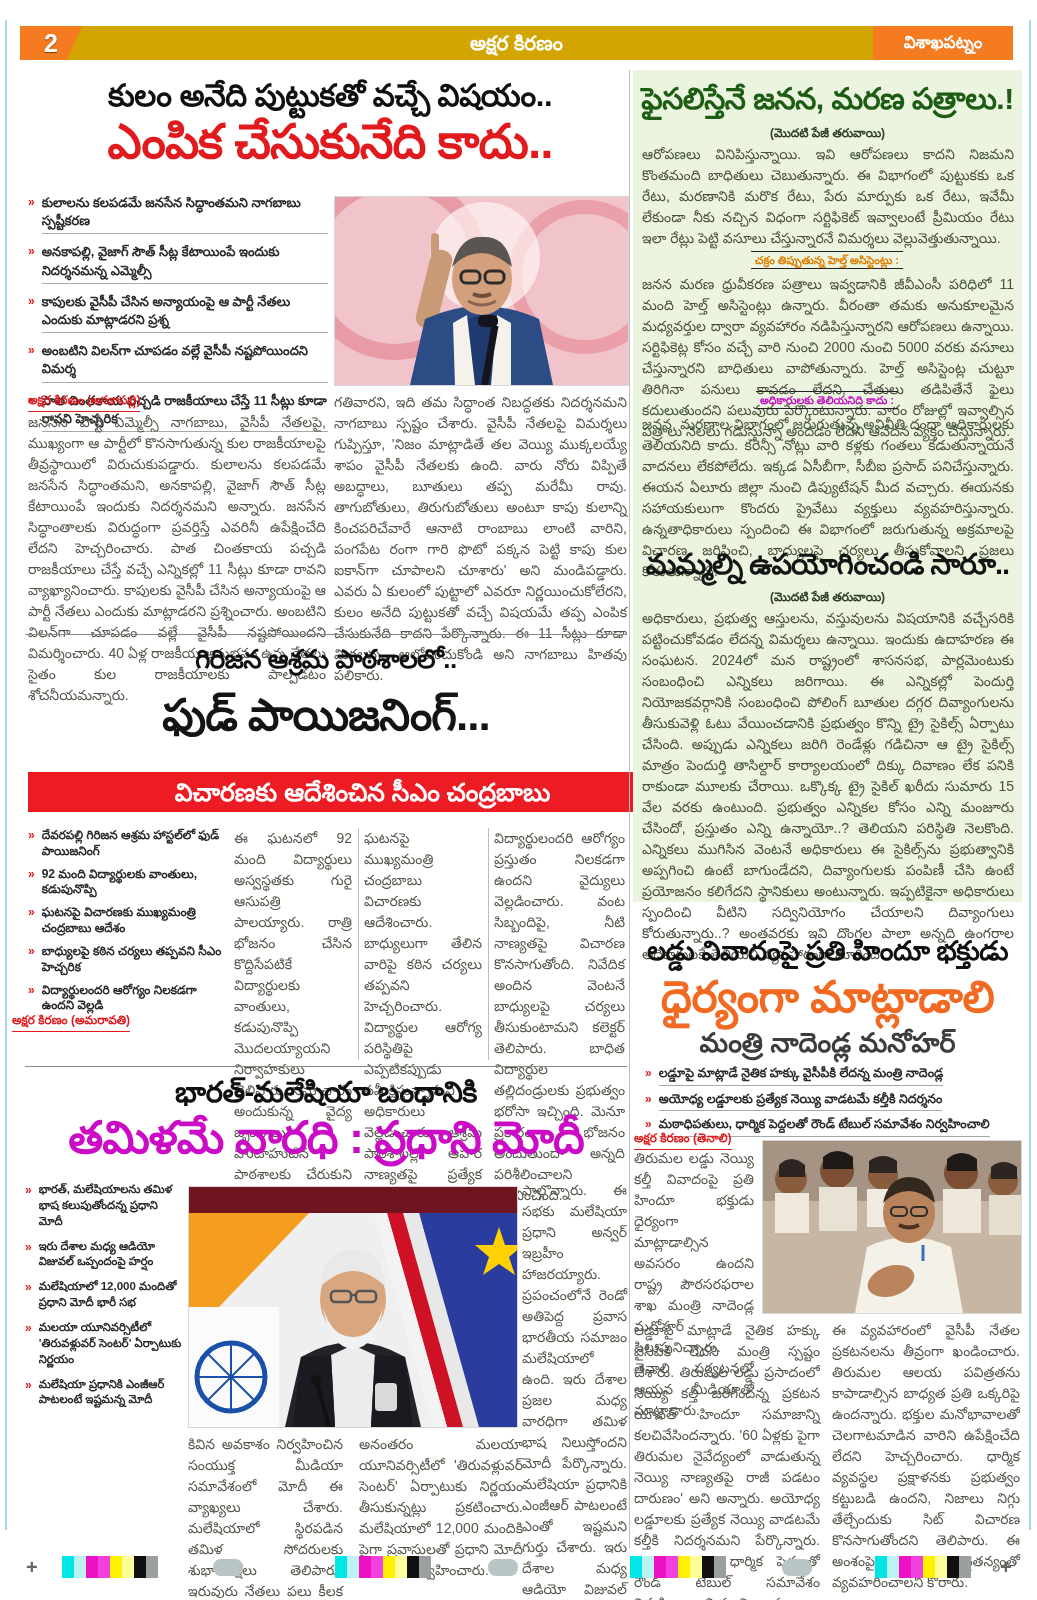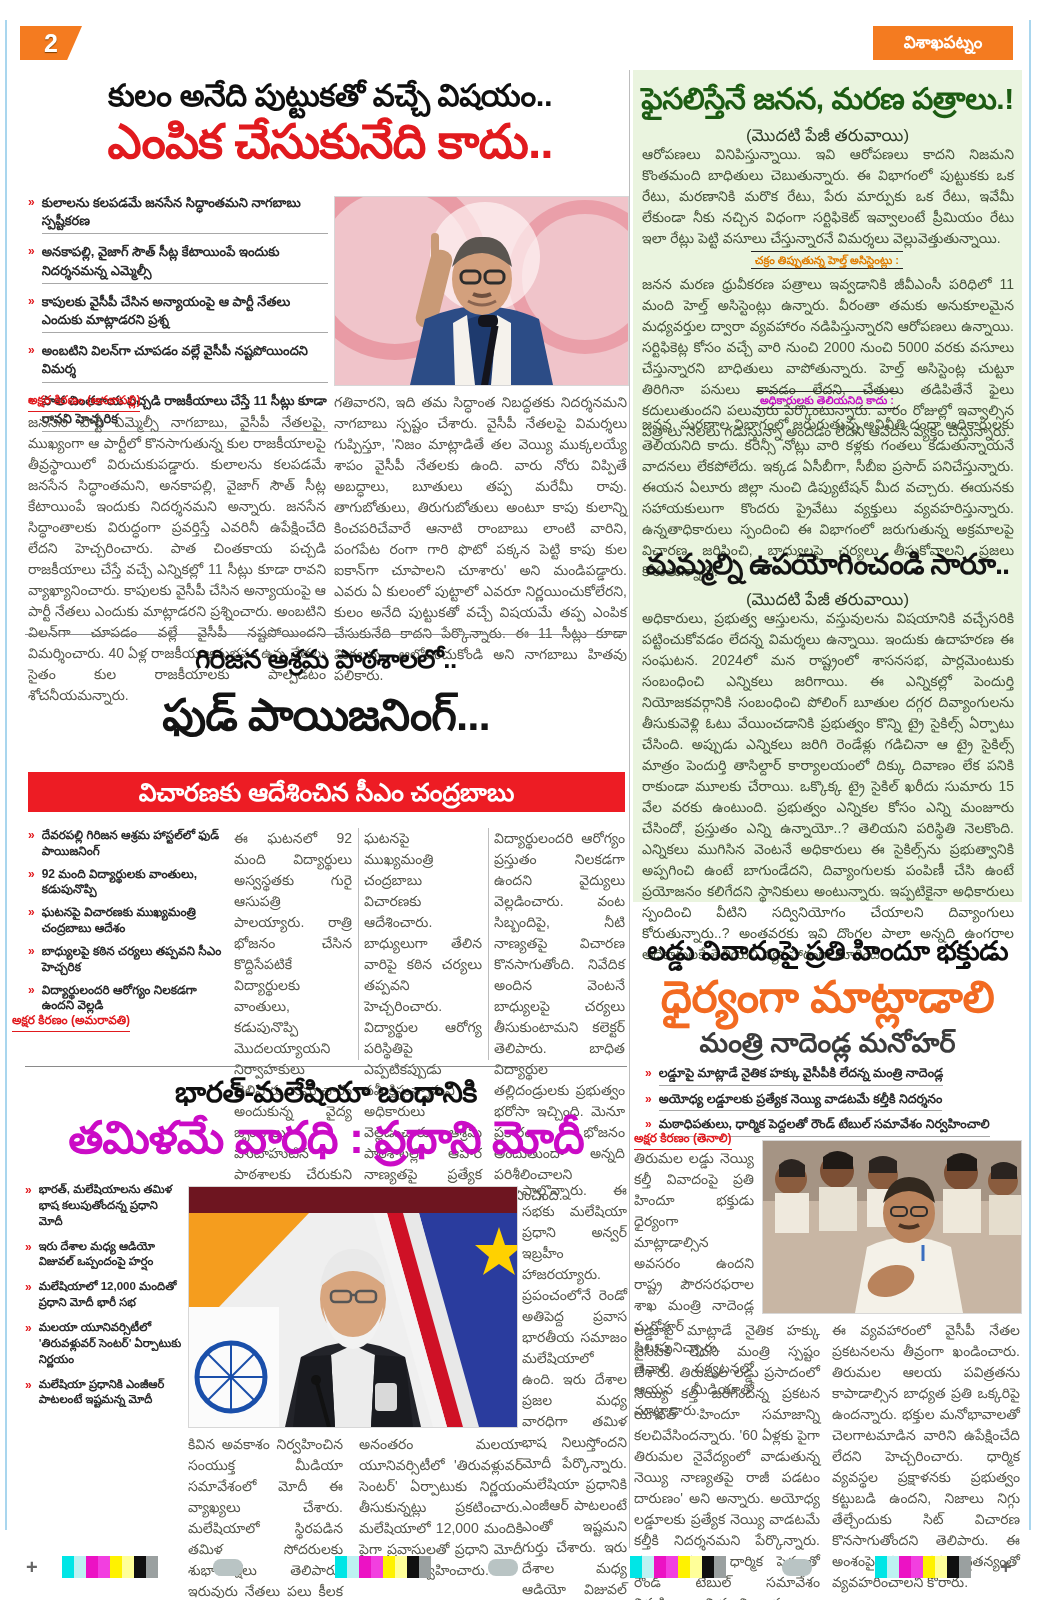--- a/index.html
+++ b/index.html
@@ -16,22 +16,22 @@
            text-shadow:0 1px 1px #7a3c00;}
   .edition{background:#f47b20;color:#fff;font-weight:bold;font-size:17px;text-align:center;line-height:34px;}
   
   .kicker{font-weight:bold;text-align:center;color:#101010;letter-spacing:-.5px;}
   .hl-red{font-weight:bold;text-align:center;color:#e11a1e;letter-spacing:-1px;}
   .hl-black{font-weight:bold;text-align:center;color:#141414;letter-spacing:-1px;}
   .hl-magenta{font-weight:bold;text-align:center;color:#cb0bc6;letter-spacing:-1px;}
   .hl-green{font-weight:bold;text-align:center;color:#1d5c13;letter-spacing:-.5px;}
   .hl-orange{font-weight:bold;text-align:center;color:#f26a21;letter-spacing:-.5px;}
   .hl-sub{font-weight:bold;text-align:center;color:#3d3d3d;}
-  .banner-red{background:#ed1c24;color:#fff;font-weight:bold;font-size:25px;text-align:center;line-height:40px;}
-  .continued{font-weight:normal;text-align:center;font-size:17px;color:#2f3c27;}
+  .banner-red{background:#ed1c24;color:#fff;font-weight:bold;font-size:25px;text-align:center;line-height:40px;padding-left:36px;}
+  .continued{font-weight:bold;text-align:center;font-size:12px;color:#2f3c27;}
   
   ul.bullets{list-style:none;margin:0;padding:0;}
   ul.bullets li{display:flex;gap:7px;font-weight:bold;color:#2a2a2a;}
   ul.bullets .arrow{color:#e11a1e;flex:0 0 auto;font-size:12px;line-height:inherit;}
   ul.bullets .btxt{border-bottom:1px solid #a8a8a8;padding-bottom:3px;}
   .b-lg li{font-size:13px;line-height:1.4;margin-bottom:9px;}
   .b-md li{font-size:12px;line-height:1.32;margin-bottom:7px;}
   .b-sm li{font-size:11.5px;line-height:1.38;margin-bottom:9px;}
   .b-row li{font-size:12.5px;line-height:1.25;margin-bottom:6px;}
   
@@ -54,20 +54,23 @@
   .blob{height:17px;border-radius:8px;}
 </style>
 </head>
 <body>
 
 <div class="page">
 
   <div class="abs edge-v" style="left:5px;top:20px;height:1510px;"></div>
   <div class="abs edge-v" style="left:1029px;top:20px;height:1510px;"></div>
 
+  <div class="abs mast-bar" style="left:20px;top:26px;width:993px;height:34px;">
+    <div class="mast-title">అక్షర కిరణం</div>
+  </div>
   <div class="abs pagenum" style="left:20px;top:26px;width:62px;height:34px;">2</div>
   <div class="abs edition" style="left:873px;top:26px;width:140px;height:34px;">విశాఖపట్నం</div>
 
   <div class="abs kicker" style="left:30px;top:78px;width:600px;font-size:31px;">కులం అనేది పుట్టుకతో వచ్చే విషయం..</div>
   <div class="abs hl-red" style="left:30px;top:114px;width:600px;font-size:48px;">ఎంపిక చేసుకునేది కాదు..</div>
 
   <ul class="abs bullets b-lg" style="left:28px;top:194px;width:300px;">
     <li>
         <span class="arrow">»</span>
         <span class="btxt">కులాలను కలపడమే జనసేన సిద్ధాంతమని నాగబాబు స్పష్టీకరణ</span>

